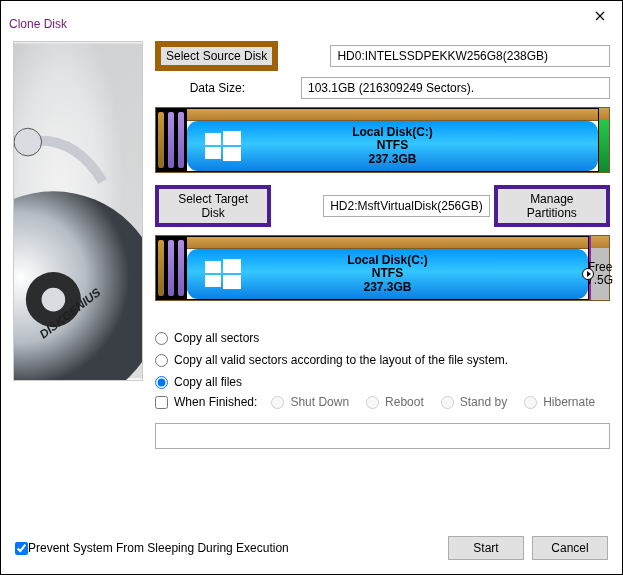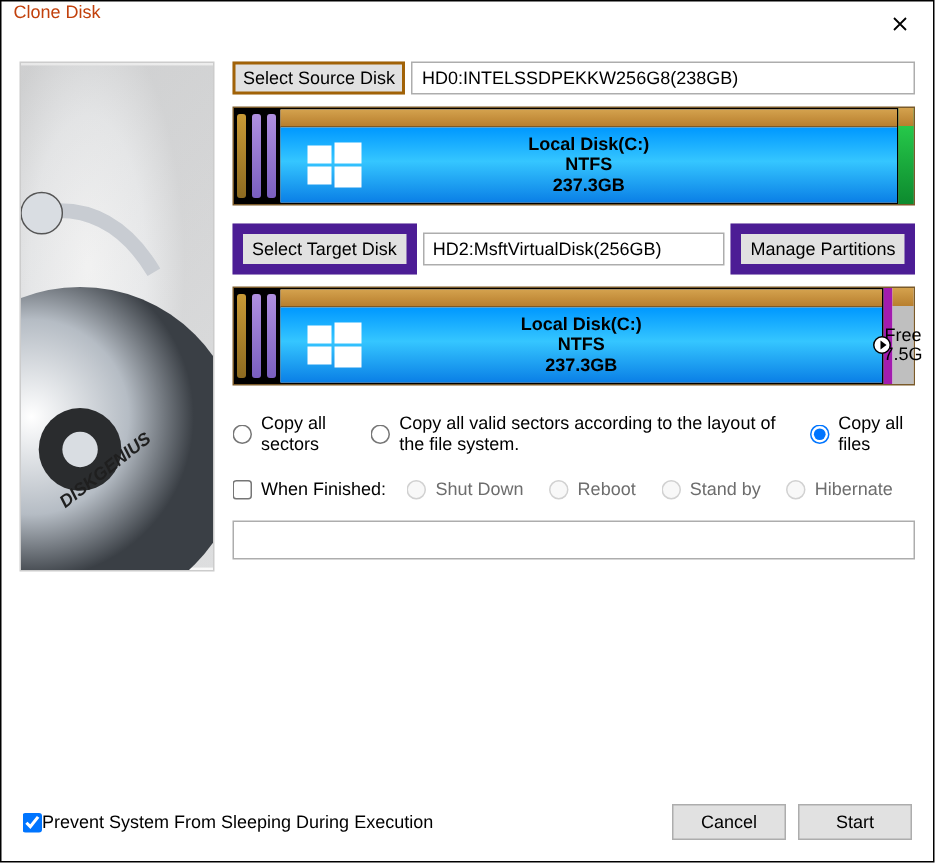--- a/index.html
+++ b/index.html
@@ -1,48 +1,48 @@
 <!DOCTYPE html>
 <html><head>
 <meta charset="utf-8">
 <style>
 * { box-sizing: border-box; margin: 0; padding: 0; font-family: "Segoe UI", Tahoma, sans-serif; font-size: 12px; }
 body { background: #fff; width: 623px; height: 575px; border: 1px solid #000; display: flex; flex-direction: column; }
-.titlebar { height: 30px; display: flex; align-items: flex-start; padding: 0 0 0 8px; color: #c2410c; }
+.titlebar { height: 30px; display: flex; align-items: flex-end; padding: 0 0 0 8px; color: #701a75; }
 .titlebar .title { flex: 1; }
 .titlebar .close { width: 45px; height: 30px; display: flex; align-items: center; justify-content: center; cursor: pointer; }
 .content { flex: 1; padding: 10px 12px 6px 12px; display: flex; gap: 12px; }
 .sidebar { width: 130px; height: 340px; background: linear-gradient(135deg,#e8e8e8,#fafafa); border:1px solid #ccc; position: relative; overflow:hidden; }
 .sidebar svg { width:100%; height:100%; }
 .main { flex: 1; display: flex; flex-direction: column; gap: 6px; }
 .row { display: flex; align-items: center; gap: 4px; }
-.btn { background: #e1e1e1; border: 7px solid #4c1d95; padding: 3px 6px; cursor: pointer; }
-.btn.selected { border: 2px solid #a16207; background:#e1e1e1; padding:2px 5px;}
-.field { flex: 1; border: 1px solid #adadad; padding: 3px 6px; background:#fff; }
+.btn { background: #e1e1e1; border: 4px solid #4c1d95; padding: 3px 6px; cursor: pointer; }
+.btn.selected { border: 6px solid #a16207; background:#e1e1e1; padding:2px 5px;}
+.field { flex: 1; border: 1px solid #adadad; padding: 3px 6px; background:#fff;margin-left:48px; }
 .label-r { text-align: right; width: 94px; padding-right:4px;}
 .diskbar { height: 66px; border: 1px solid #7a5a2a; display: flex; margin-top:2px; }
 .stripes { width: 30px; display:flex; background:#000; }
 .stripes span { flex:1; margin:4px 2px; border-radius:2px; background: linear-gradient(#c99a36,#8c6a20); }
 .stripes span:nth-child(2){background:linear-gradient(#b090e0,#7a5fc0);}
 .stripes span:nth-child(3){background:linear-gradient(#b090e0,#7a5fc0);}
 .part { flex:1; display:flex; flex-direction:column; border:1px solid #000;}
 .part-top { height:12px; background: linear-gradient(#d4a24e,#b87f2e); border-bottom:1px solid #7a5a2a;}
-.part-body { flex:1; background: linear-gradient(180deg,#0098ff 0%,#35c6ff 45%,#0a7fe6 100%); display:flex; align-items:center; justify-content:center; color:#000; font-weight:bold; text-align:center; position:relative;}
+.part-body { flex:1; background: linear-gradient(180deg,#0098ff 0%,#35c6ff 45%,#0a7fe6 100%); display:flex; align-items:center; justify-content:center; color:#000; font-weight:bold; text-align:center; position:relative;border-radius:11px;}
 .winlogo { position:absolute; left:16px; top:6px; }
 .part-lines { line-height:1.1; font-size:11px;}
 .endcap { width:10px; background: linear-gradient(180deg,#1e9c3a,#0d6a26);}
 .endcap.top { width:10px; display:flex; flex-direction:column;}
 .endcap-top { height:12px; background:linear-gradient(#d4a24e,#b87f2e);}
 .endcap-body{flex:1; background: linear-gradient(180deg,#26c84a,#0d8a2e);}
-.freepart { width:20px; display:flex; flex-direction:column; border-left:6px solid #a21caf;}
+.freepart { width:20px; display:flex; flex-direction:column; border-left:2px solid #a21caf;}
 .free-top{height:12px; background:linear-gradient(#d4a24e,#b87f2e);}
 .free-body{flex:1; background:#bfbfbf; display:flex; align-items:center; justify-content:center; text-align:center; font-size:10px; line-height:1.1;}
 .knob { position:absolute; right:-6px; top:50%; transform:translateY(-50%); width:12px; height:12px; background:#fff; border:1px solid #000; border-radius:50%; display:flex; align-items:center; justify-content:center;}
 .knob::before{content:""; border-left:4px solid #000; border-top:3px solid transparent; border-bottom:3px solid transparent; margin-left:2px;}
-.radios { display:flex; flex-direction:row; gap:8px; margin-top:12px;}
+.radios { display:flex; flex-direction:column; gap:8px; margin-top:24px;}
 .radio-row, .check-row { display:flex; align-items:center; gap:6px; }
 .check-row .opts { display:flex; gap:17px; margin-left:8px; color:#6d6d6d;}
 .empty-box { border:1px solid #adadad; height:26px; margin-top:8px;}
 .footer { padding: 8px 14px 14px 14px; display:flex; align-items:center; gap:8px;}
 .footer .spacer{flex:1;}
 .footer .fbtn { background:#e1e1e1; border:1px solid #adadad; width:76px; padding:4px 0; text-align:center; cursor:pointer;}
 input[type=radio],input[type=checkbox]{margin:0; width:13px; height:13px;}
 </style>
 </head>
 <body>
@@ -74,20 +74,24 @@
       <circle cx="14" cy="100" r="14" fill="#d9dde2" stroke="#555"></circle>
       <text x="30" y="300" fill="#1f1f1f" font-size="16" font-weight="bold" transform="rotate(-38 30 300)" font-style="italic">DISKGENIUS</text>
     </svg>
   </div>
 
   <div class="main">
     <div class="row">
       <button class="btn selected">Select Source Disk</button>
       <div class="field">HD0:INTELSSDPEKKW256G8(238GB)</div>
     </div>
+    <div class="row">
+      <div class="label-r">Data Size:</div>
+      <div class="field">103.1GB (216309249 Sectors).</div>
+    </div>
 
     <div class="diskbar">
       <div class="stripes">
           <span></span>
           <span></span>
           <span></span>
         </div>
       <div class="part">
         <div class="part-top"></div>
         <div class="part-body">
@@ -163,21 +167,21 @@
       <label class="radio-row">
         <input type="radio" name="copymode" style=""> 
           <span>Copy all valid sectors according to the layout of the file system.</span>
       </label>
       <label class="radio-row">
         <input type="radio" name="copymode" checked="" style=""> 
           <span>Copy all files</span>
       </label>
     </div>
 
-    <div class="check-row" style="margin-top:10px;">
+    <div class="check-row" style="margin-top:0;">
       <label style="display:flex;align-items:center;gap:6px;">
         <input type="checkbox" style=""> 
           <span>When Finished:</span>
       </label>
       <div class="opts">
         <label class="radio-row">
             <input type="radio" disabled="" style=""> 
             <span>Shut Down</span>
           </label>
         <label class="radio-row">
@@ -198,15 +202,15 @@
     <div class="empty-box"></div>
   </div>
 </div>
 
 <div class="footer">
   <label style="display:flex;align-items:center;gap:0;">
     <input type="checkbox" checked="" style=""> 
       <span>Prevent System From Sleeping During Execution</span>
   </label>
   <div class="spacer"></div>
+  <button class="fbtn">Start</button>
   <button class="fbtn">Cancel</button>
-  <button class="fbtn">Start</button>
 </div>
 
 </body></html>

